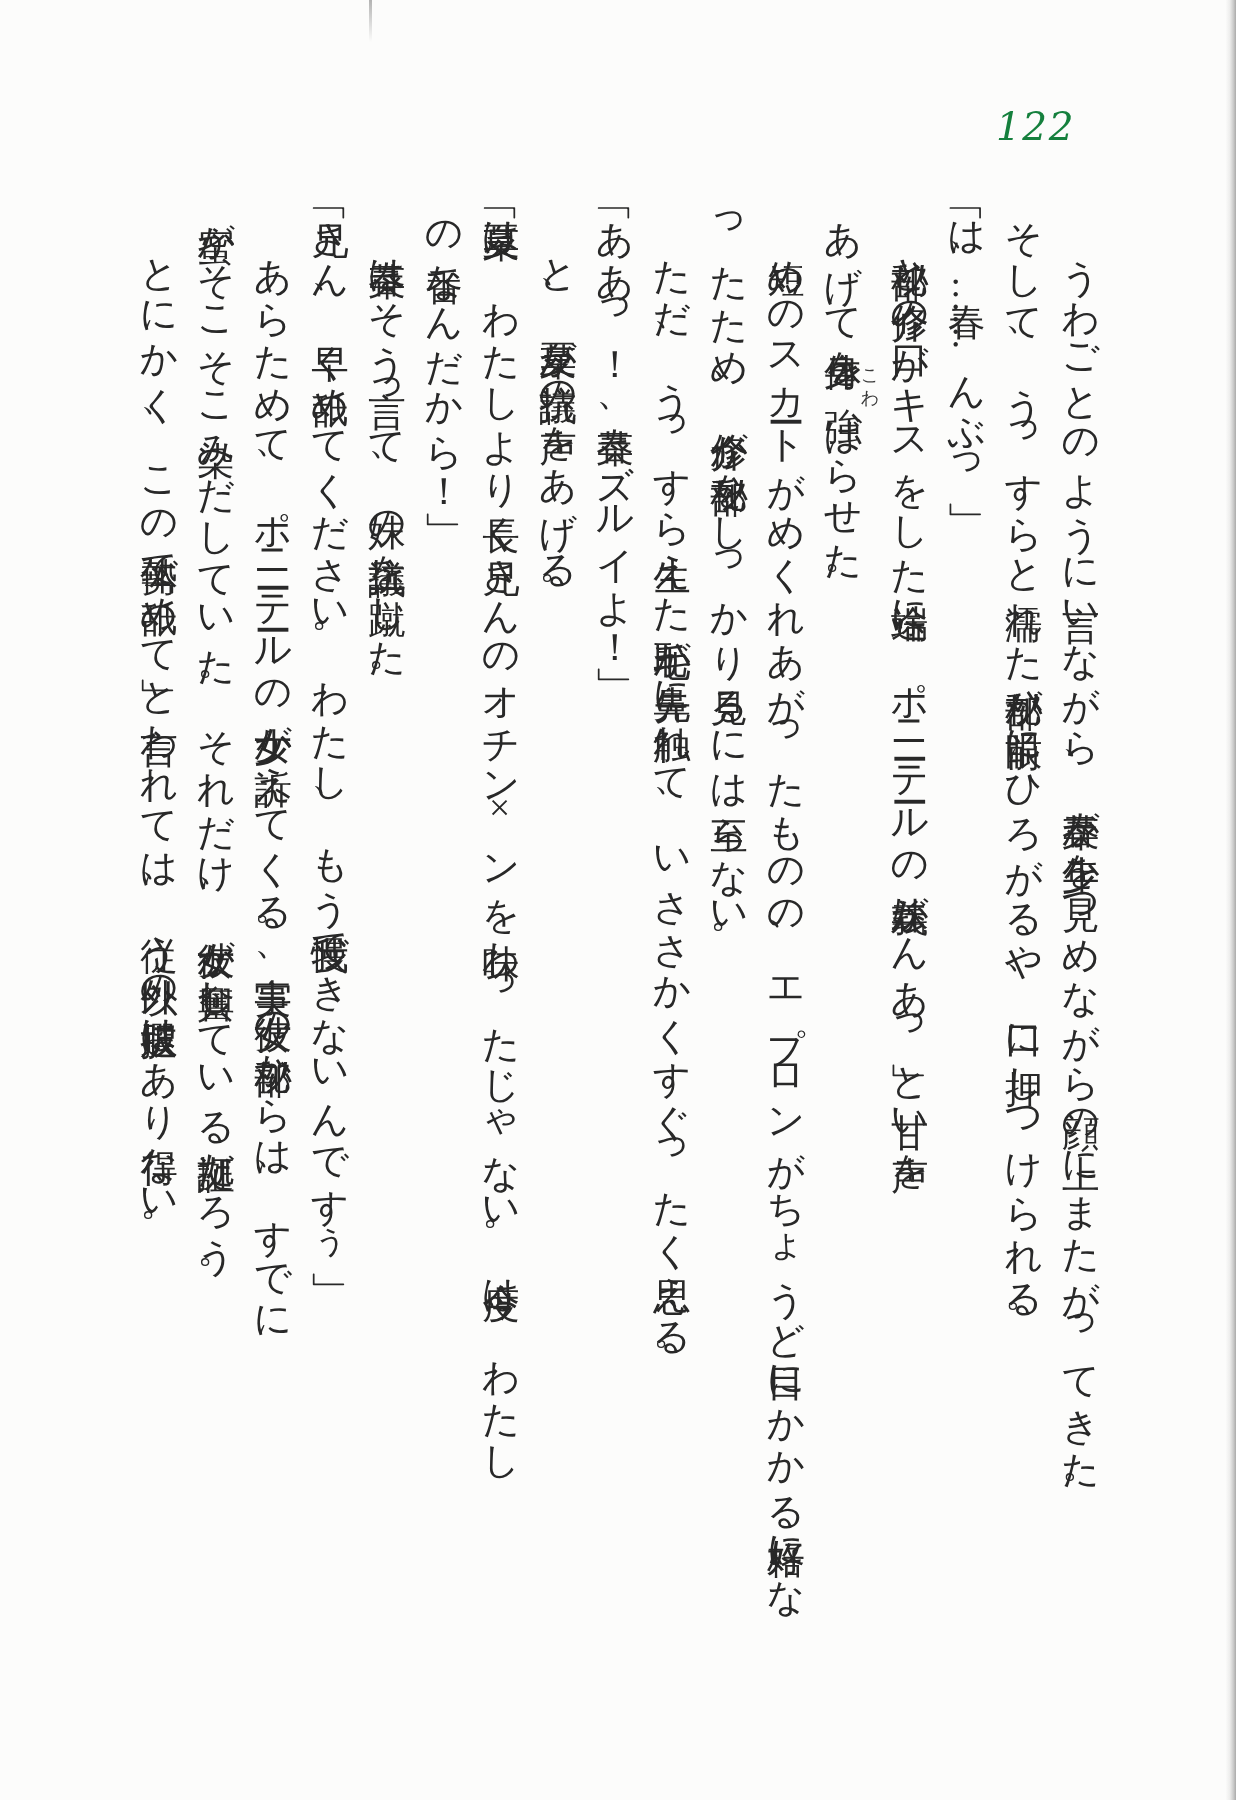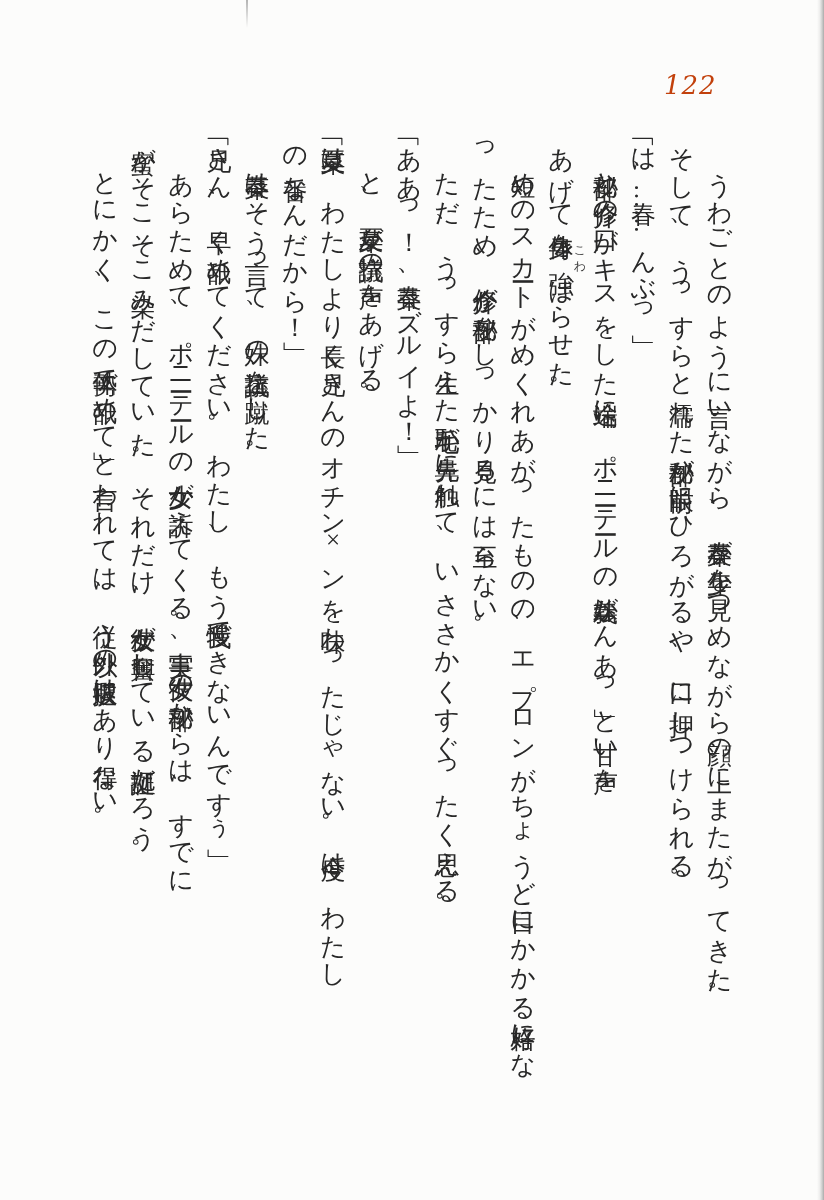--- a/index.html
+++ b/index.html
@@ -16,21 +16,21 @@
     height: 1200px;
     background: #fcfcfb;
   }
   .page-number {
     position: absolute;
     top: 70px;
     left: 664px;
     font-family: "DejaVu Serif", "Liberation Serif", serif;
     font-style: italic;
     font-size: 26px;
-    color: #c2410c;
+    color: #15803d;
     letter-spacing: 1px;
   }
   .text-block {
     position: absolute;
     top: 130px;
     left: 92px;
     width: 646px;
     height: 950px;
     writing-mode: vertical-rl;
     -webkit-writing-mode: vertical-rl;

